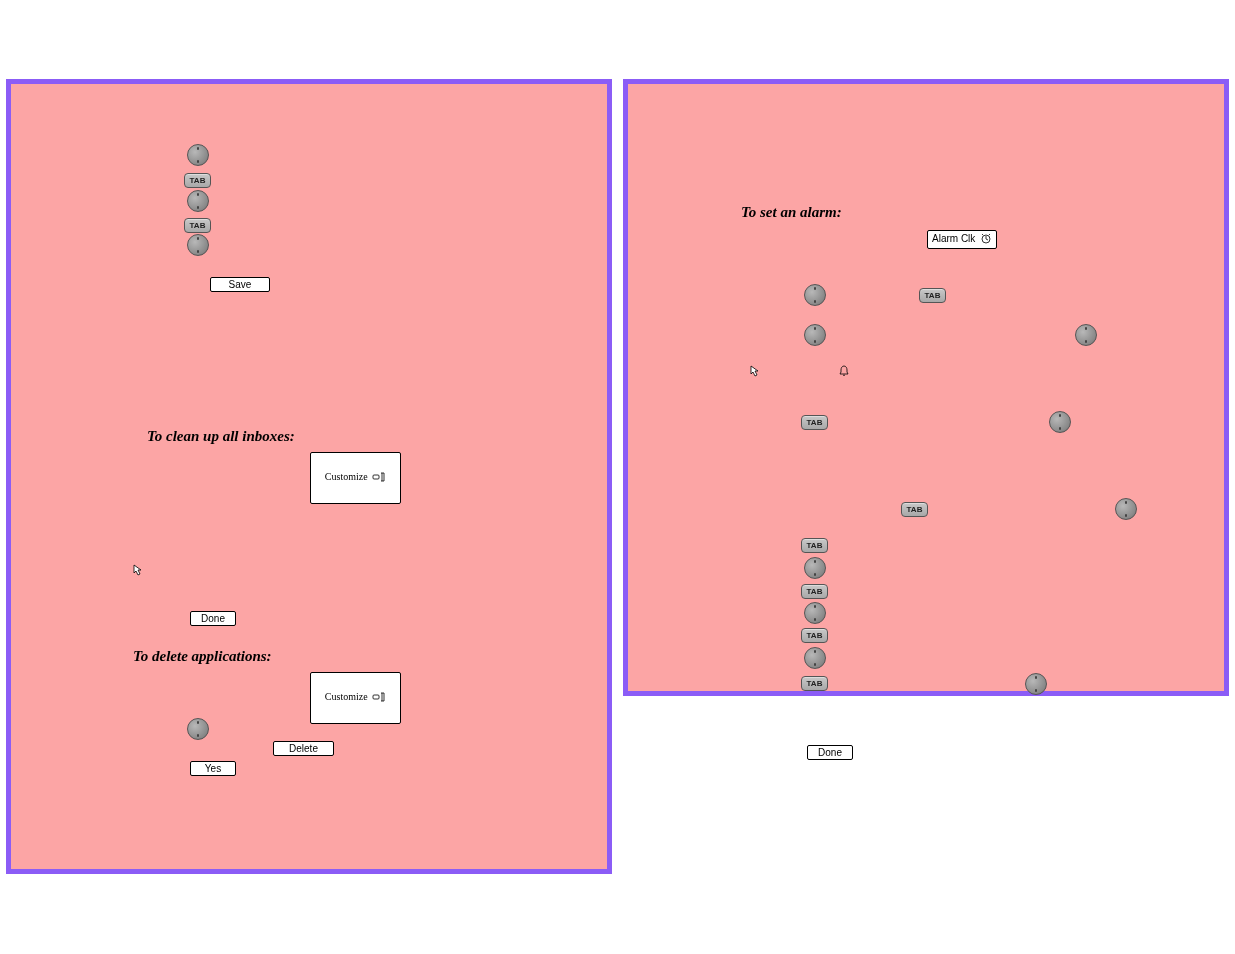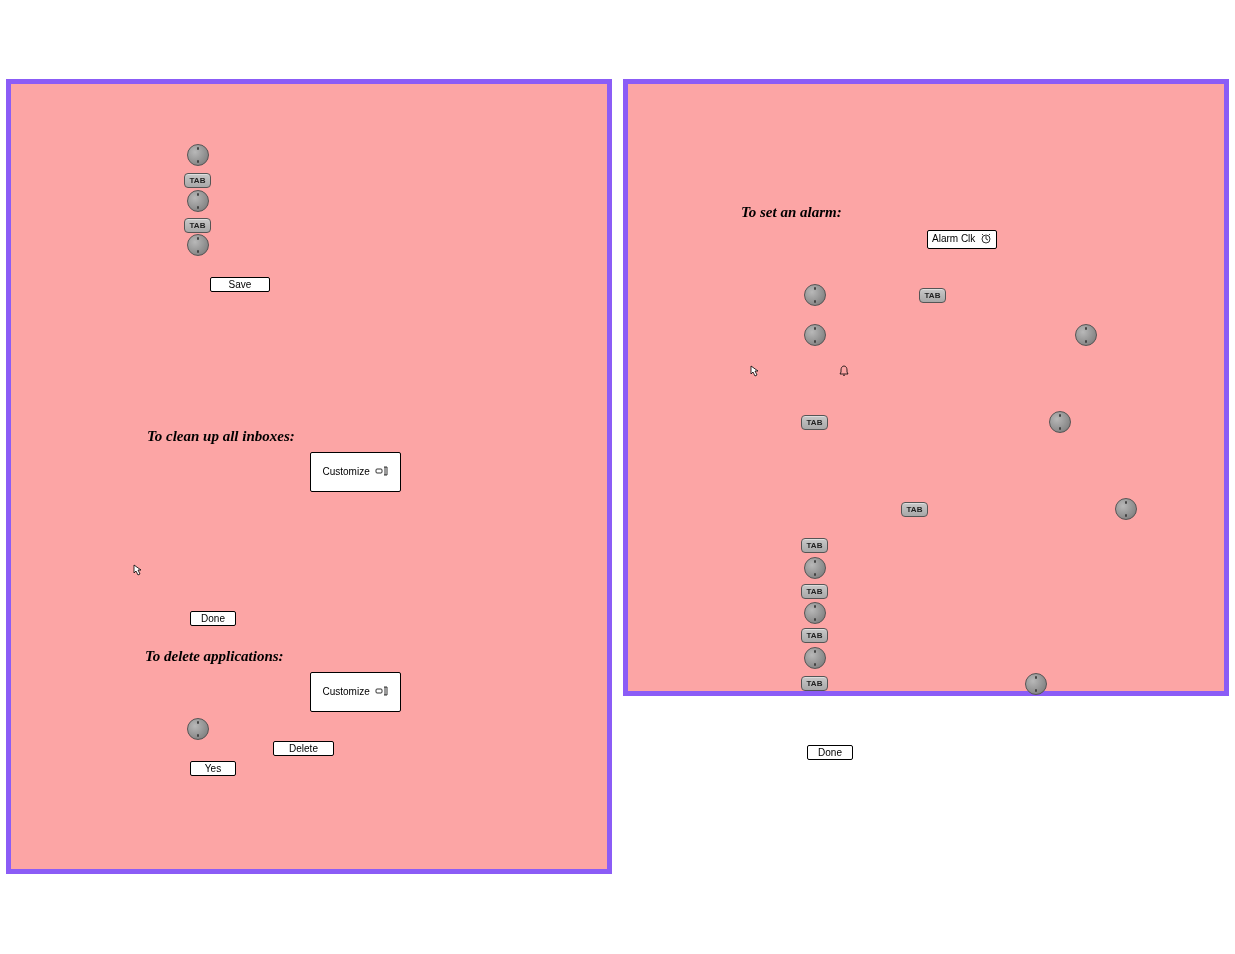--- a/index.html
+++ b/index.html
@@ -86,26 +86,26 @@
     font-size: 10px;
     color: #000;
     text-align: center;
     border-radius: 2px;
     padding: 1px 0;
   }
   .small-btn-wide {
     display: inline-block;
     background: #fff;
     border: 1px solid #000;
-    font-family: Liberation Sans, sans-serif;
+    font-family: Liberation Serif, serif;
     font-size: 10px;
     color: #000;
     text-align: center;
     border-radius: 2px;
-    padding: 12px 0;
+    padding: 18px 0;
     position: relative;
   }
   .customize-icon {
     display: inline-block;
     vertical-align: middle;
     margin-left: 2px;
   }
   .alarm-btn {
     display: inline-block;
     background: #fff;
@@ -156,21 +156,21 @@
   </span>
 
   <span class="cursor-arrow abs" style="left:122px; top:478px;">
     <svg width="12" height="12" viewBox="0 0 12 12">
         <path d="M1 1 L1 9 L3 7 L5 11 L7 10 L5 6 L8 6 Z" fill="#fff" stroke="#000" stroke-width="0.8"></path>
       </svg>
   </span>
 
   <span class="small-btn abs" style="left:179px; top:527px; width:46px;">Done</span>
 
-  <div class="heading abs" style="left:134px; top:564px;">To delete applications:</div>
+  <div class="heading abs" style="left:122px; top:564px;">To delete applications:</div>
 
   <span class="small-btn-wide abs" style="left:299px; top:588px; width:91px;">
     <span>Customize</span>
     <span class="customize-icon">
       <svg width="14" height="12" viewBox="0 0 14 12">
           <g stroke="#000" stroke-width="0.8" fill="none">
             <rect x="1" y="4" width="6" height="4" rx="1"></rect>
             <path d="M9 2 l3 0 M9 10 l3 0 M10 2 v8 M12 2 v8"></path>
           </g>
         </svg>

